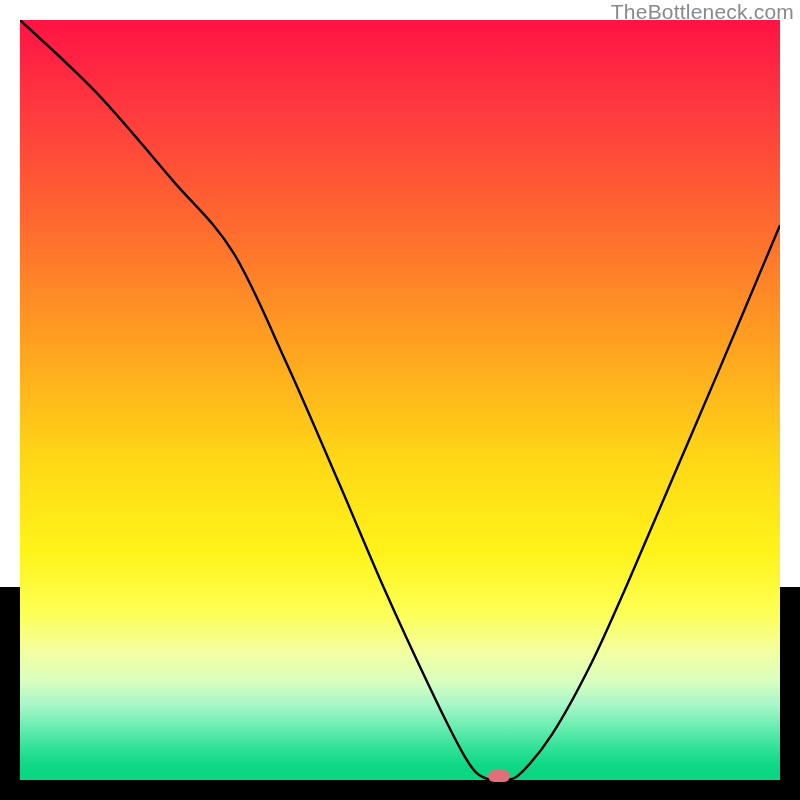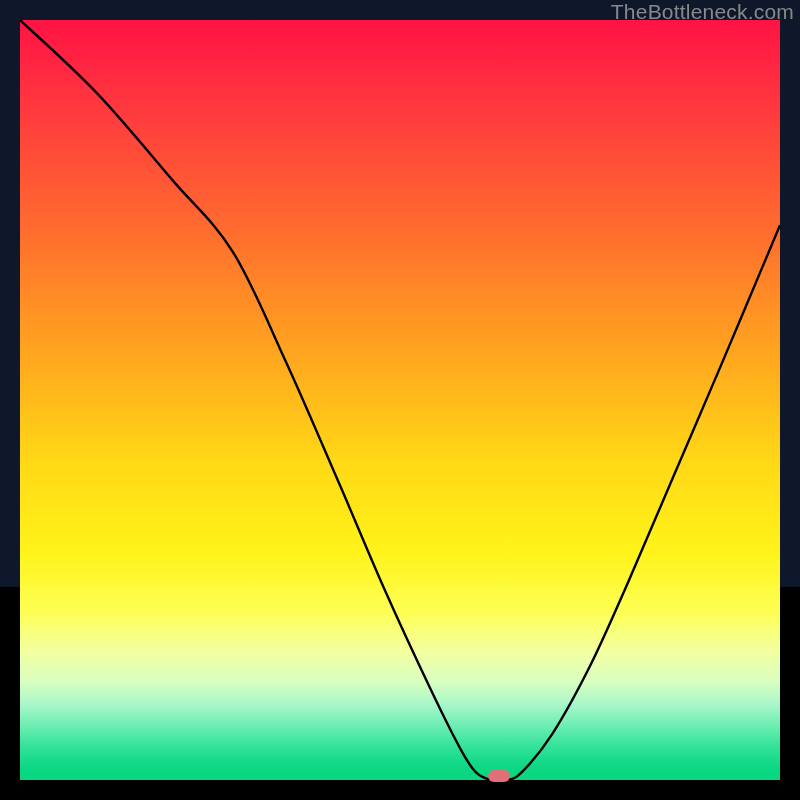--- a/index.html
+++ b/index.html
@@ -6,21 +6,21 @@
     margin: 0;
     padding: 0;
     width: 800px;
     height: 800px;
     background: #000;
   }
   .wrap {
     position: relative;
     width: 800px;
     height: 587px;
-    background: #0f172a;
+    background: #ffffff;
   }
   .plot {
     position: absolute;
     left: 20px;
     top: 20px;
     width: 760px;
     height: 760px;
     background: linear-gradient(to bottom,
       #ff1344 0%,
       #ff3a3e 12%,

